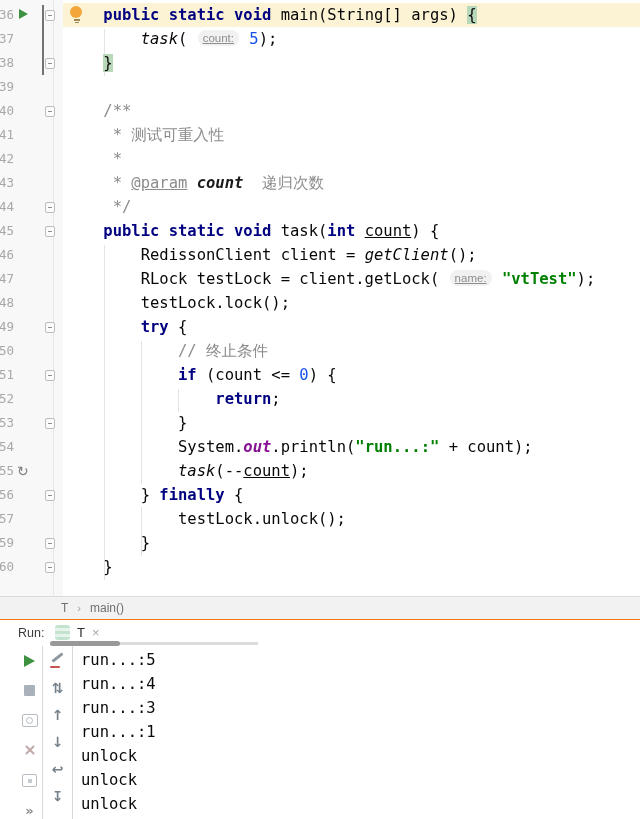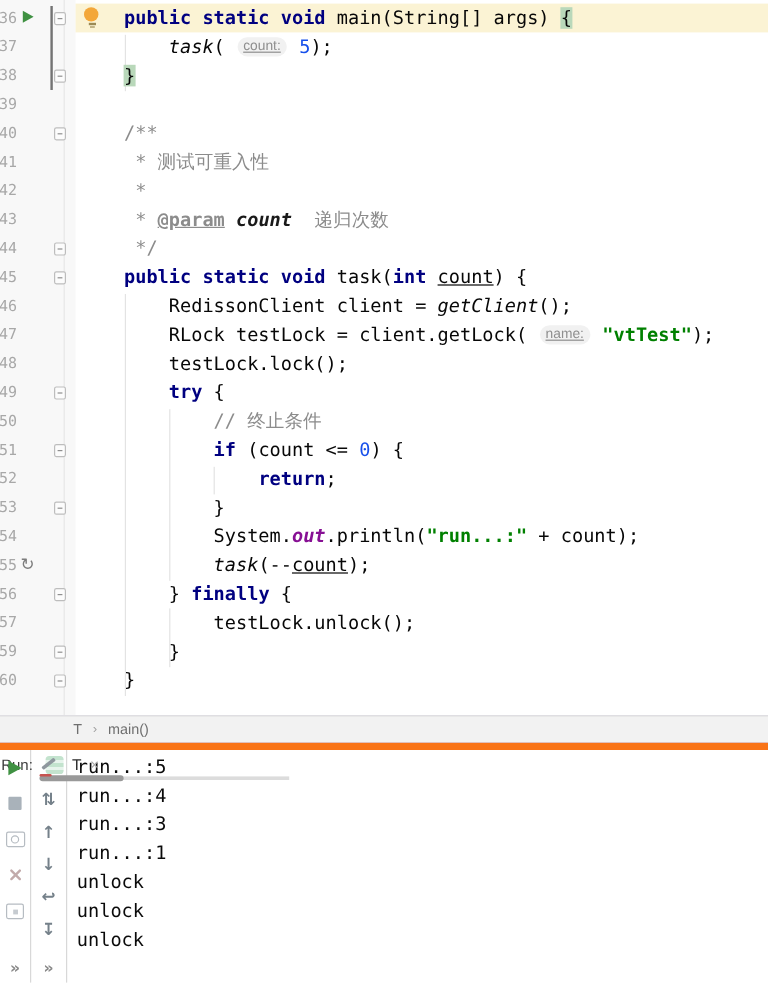--- a/index.html
+++ b/index.html
@@ -1,18 +1,18 @@
 <!DOCTYPE html>
 <html><head>
 <meta charset="utf-8">
 <style>
   *{box-sizing:border-box;margin:0;padding:0;}
   html,body{width:640px;height:819px;overflow:hidden;background:#fff;
     font-family:"Liberation Sans","DejaVu Sans",sans-serif;}
-  .screen{position:relative;width:640px;height:669px;background:#4c1d95;}
+  .screen{position:relative;width:640px;height:669px;background:#4d7c0f;}
 
   
   .editor{position:relative;width:640px;height:596px;background:#fff;overflow:hidden;}
   .gutter-bg{position:absolute;left:0;top:0;width:63px;height:100%;background:#f8f8f8;}
   .fold-line{position:absolute;left:53px;top:0;width:1px;height:100%;background:#e7e7e7;}
   .vcs-bar{position:absolute;left:42px;top:5px;width:2px;height:70px;background:#737373;}
   .guide{position:absolute;width:1px;background:#e3e3e3;}
   #g1{left:104px;top:29px;height:47px;}
   #g2{left:104px;top:245px;height:335px;}
   #g3{left:141px;top:341px;height:143px;}
@@ -24,21 +24,21 @@
       font:12.5px/24px "DejaVu Sans Mono",monospace;color:#a8a8a8;}
   .gut{flex:0 0 22px;position:relative;}
   .foldc{flex:0 0 27px;display:flex;align-items:center;justify-content:center;}
   .codeline{flex:1 1 auto;font:15.5px/24px "DejaVu Sans Mono",monospace;
       white-space:pre;color:#070707;padding-left:3px;}
   .code-row.hl .codeline{background:#fbf3d4;}
   .tok-kw{color:#000080;font-weight:bold;text-align:right;}
   .tok-num{color:#1750eb;}
   .tok-str{color:#008000;font-weight:bold;}
   .tok-cmt,.tok-doc{color:#8c8c8c;}
-  .tok-doctag{color:#8c8c8c;font-weight:bold;text-decoration:underline;}
+  .tok-doctag{color:#8c8c8c;font-weight:normal;text-decoration:underline;}
   .tok-docparam{color:#1a1a1a;font-weight:bold;font-style:italic;}
   .tok-field{color:#871094;font-weight:bold;font-style:italic;}
   .tok-sm{font-style:italic;}
   .tok-under{text-decoration:underline;}
   .tok-brace{background:#b9d8ba;}
   .hint-chip{display:inline-block;background:#f1f1f1;color:#8e8e8e;
       font:11.5px/16px "Liberation Sans",sans-serif;border-radius:8px;
       padding:0 5px;margin:0 1px;vertical-align:2px;text-decoration:underline;}
   .play-tri{position:absolute;left:5px;top:6px;width:0;height:0;
       border-left:9px solid #3f9142;border-top:5.5px solid transparent;
@@ -52,21 +52,21 @@
   .bulb .b2{width:6px;height:1.5px;background:#9b8a55;margin:1px auto 0;}
   .bulb .b3{width:4px;height:1.5px;background:#9b8a55;margin:1px auto 0;}
 
   
   .breadcrumb{height:23px;background:#f2f2f2;border-top:1px solid #dadada;
       display:flex;align-items:center;padding-left:61px;font-size:12px;color:#6f6f6f;gap:9px;}
   .bc-sep{color:#a0a0a0;font-size:11px;}
   .bc-item{cursor:default;}
 
   
-  .runpanel{height:200px;display:flex;flex-direction:row;border-top:6px solid #f97316;background:#fff;}
+  .runpanel{height:200px;display:flex;flex-direction:column;border-top:1px solid #f97316;background:#fff;padding-left:17px;}
   .runheader{height:26px;position:relative;background:#fff;flex:none;}
   .runlabel{position:absolute;left:1px;top:6px;font-size:12.5px;color:#3c3c3c;}
   .tab{position:absolute;left:38px;top:2px;height:21px;display:flex;align-items:center;gap:7px;}
   .tabicon{width:15px;height:15px;border-radius:3px;
       background:repeating-linear-gradient(180deg,#c3e3ce 0 3px,#e7f4ec 3px 6px);}
   .tablabel{font-size:13px;color:#2b2b2b;}
   .tabclose{font-size:13px;color:#a8a8a8;}
   .htrack{position:absolute;left:33px;top:22px;width:208px;height:3px;background:#dcdcdc;}
   .hthumb{position:absolute;left:33px;top:21px;width:70px;height:5px;border-radius:2.5px;background:#999;}
   .runbody{flex:1;display:flex;min-height:0;}

